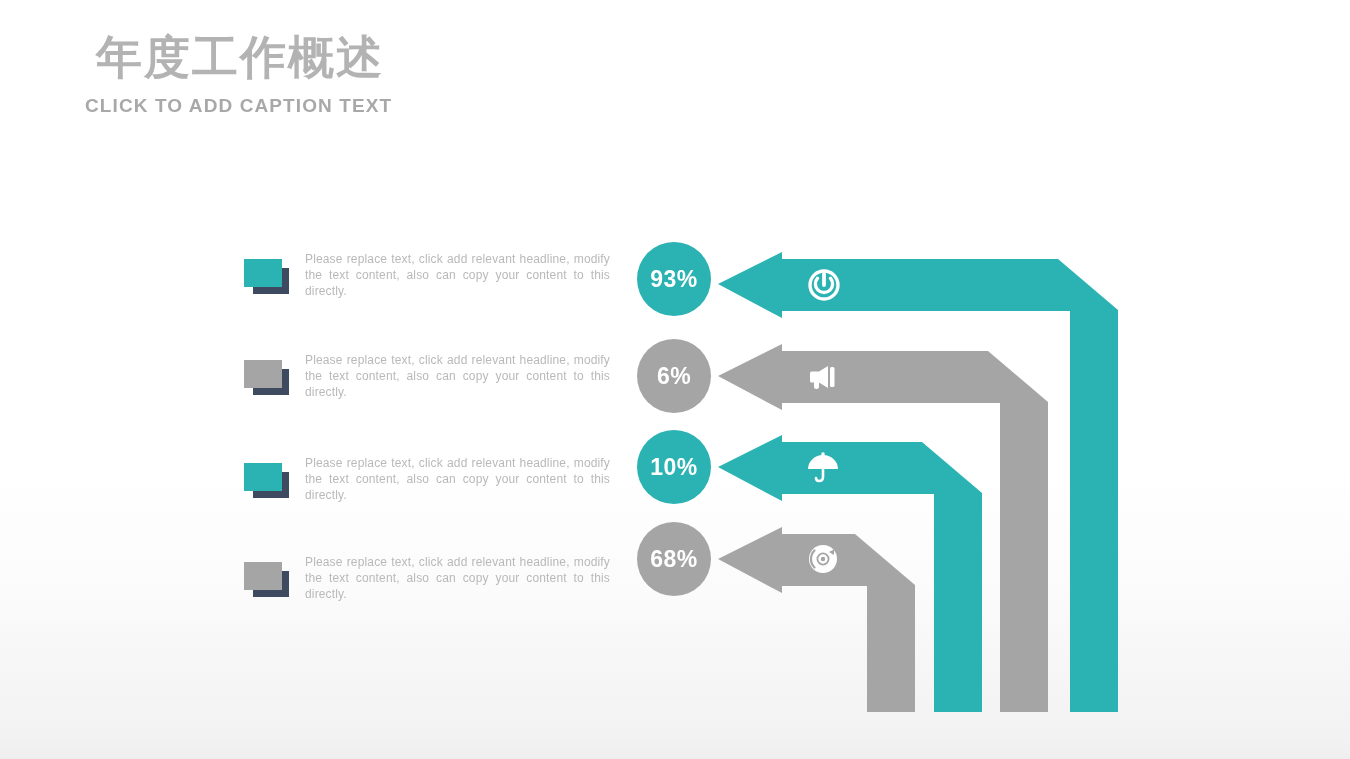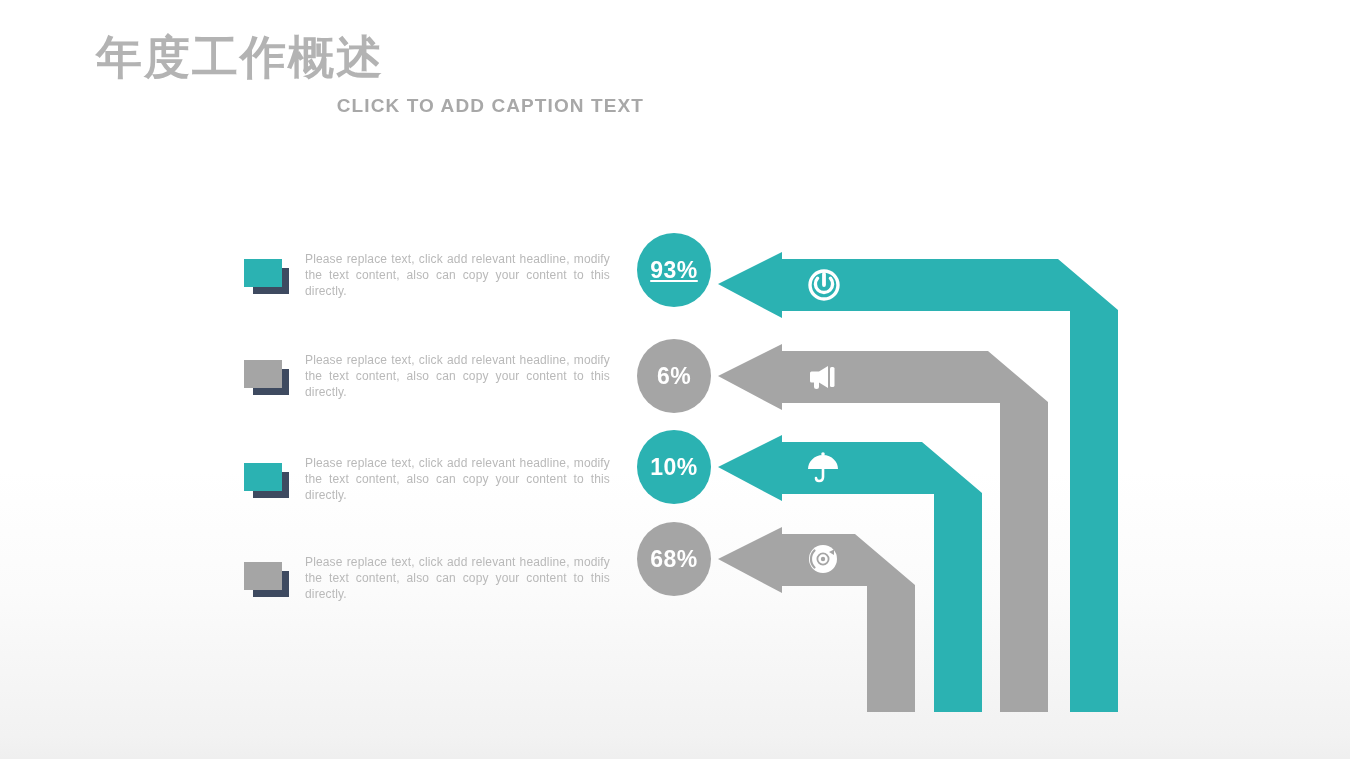--- a/index.html
+++ b/index.html
@@ -32,21 +32,20 @@
     margin: 12px;
     white-space: nowrap;
   }
   #slide-subtitle {
     font-size: 19px;
     font-weight: bold;
     color: #a8a8a8;
     letter-spacing: 1.1px;
     margin: 6px 0 0 1px;
     white-space: nowrap;
-    text-align: right;
   }
 
   
   .desc-row {
     position: absolute;
     left: 244px;
     width: 380px;
     height: 60px;
   }
   .desc-marker {
@@ -204,21 +203,21 @@
   <div class="arrow-icon" style="left:803px; top:539px;">
     <svg viewBox="0 0 40 40" width="40" height="40">
       <circle cx="20" cy="20" r="14" fill="#ffffff"></circle>
       <circle cx="20" cy="20" r="5.6" fill="none" stroke="#A5A5A5" stroke-width="1.8"></circle>
       <circle cx="20" cy="20" r="2.2" fill="#A5A5A5"></circle>
       <path d="M 11.5 11.5 A 12 12 0 0 0 11.5 28.5" stroke="#A5A5A5" stroke-width="2.2" fill="none" stroke-linecap="round"></path>
       <path d="M 26 13 L 31 10.5 L 31 16 Z" fill="#A5A5A5"></path>
     </svg>
   </div>
 
-  <div class="pct-circle" style="left:637px; top:233px; background:#2BB2B2;text-decoration:underline;">
+  <div class="pct-circle" style="left:637px; top:242px; background:#2BB2B2;">
     <span>93%</span>
   </div>
   <div class="pct-circle" style="left:637px; top:339px; background:#A5A5A5;">
     <span>6%</span>
   </div>
   <div class="pct-circle" style="left:637px; top:430px; background:#2BB2B2;">
     <span>10%</span>
   </div>
   <div class="pct-circle" style="left:637px; top:522px; background:#A5A5A5;">
     <span>68%</span>

